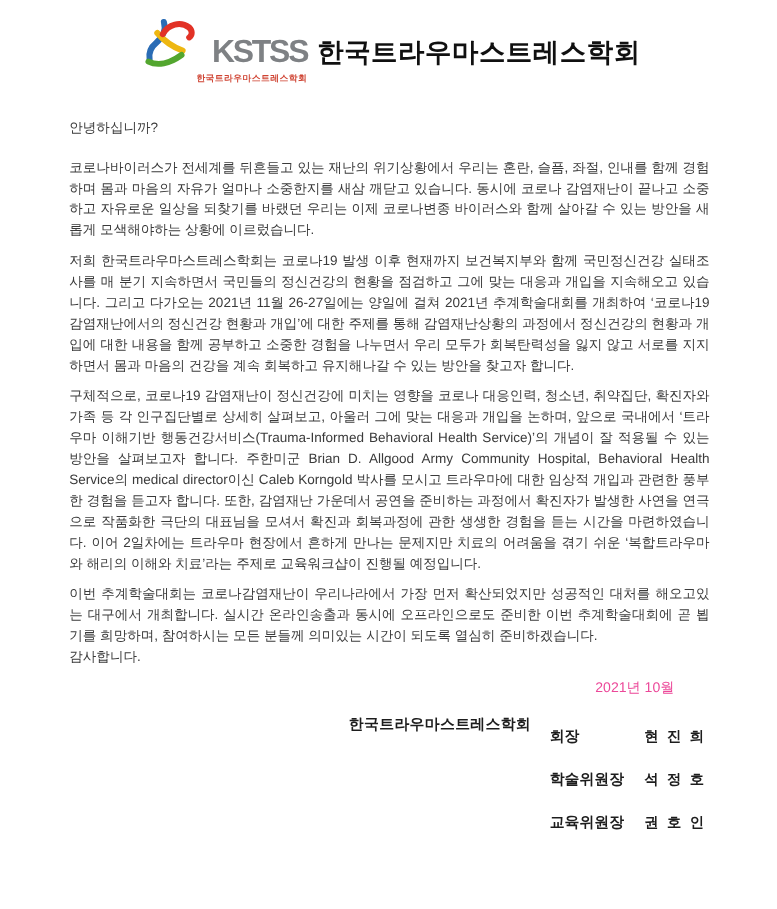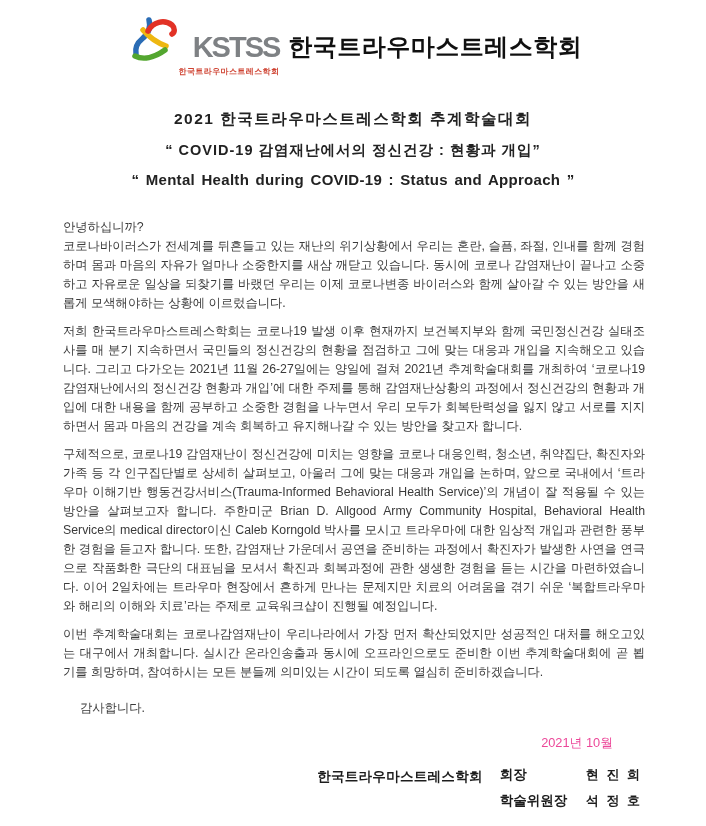--- a/index.html
+++ b/index.html
@@ -21,31 +21,31 @@
   
   .title-block { text-align:center; margin-top:32px; color:#222; font-weight:bold; }
   .title-line1 { font-size:15.5px; letter-spacing:1.5px; margin-bottom:11px; }
   .title-line2 { font-size:14.5px; letter-spacing:1px; margin-bottom:11px; }
   .title-line3 { font-size:15px; letter-spacing:0.3px; word-spacing:2px; }
 
   
   .body-text { margin:30px 61px 0 63px; font-size:12.3px; line-height:19px; text-align:justify; color:#3a3a3a; }
   .greeting { margin:0; }
   p.para { margin:9px 0 0 0; text-align:justify; }
-  p.para.first { margin-top:0; }
-  .closing { margin:17px; }
+  p.para.first { margin-top:17px; }
+  .closing { margin:0; }
 
   .date-line { text-align:right; padding-right:32px; margin:10px 61px 0 0; font-size:12.8px; color:#ec4899; }
 
   
   .signature { display:flex; justify-content:flex-end; align-items:flex-start; margin:14px 64px 0 0; font-weight:bold; color:#1d1d1d; }
   .sig-org { font-size:13.5px; margin-right:17px; padding-top:2px; letter-spacing:0.3px; white-space:nowrap; }
   .sig-rows { display:flex; flex-direction:column; gap:8px; }
   .sig-row { display:flex; align-items:baseline; gap:14px; }
-  .sig-role { width:72px; font-size:13.5px; text-align:justify; text-align-last:justify; white-space:nowrap; }
+  .sig-role { width:72px; font-size:13.5px; text-align:justify; text-align-last:justify; white-space:nowrap;margin-top:13px; }
   .sig-name { font-size:13px; letter-spacing:2px; white-space:nowrap; }
 </style>
 </head>
 <body>
 
 <div class="page">
 
   <div class="header">
     <div class="logo">
       <div class="logo-top">
@@ -57,25 +57,20 @@
             <path d="M 24 15 C 29 6 40 3 48 9 C 51 12 51 16 48 18" fill="none" stroke-width="5.5" stroke-linecap="round" stroke="#e23226"></path>
           </svg>
         </span>
         <span class="logo-acronym">KSTSS</span>
       </div>
       <div class="logo-subtitle">한국트라우마스트레스학회</div>
     </div>
     <div class="org-title">한국트라우마스트레스학회</div>
   </div>
 
-  <div class="title-block">
-    <div class="title-line1">2021 한국트라우마스트레스학회 추계학술대회</div>
-    <div class="title-line2">“ COVID-19 감염재난에서의 정신건강 : 현황과 개입”</div>
-    <div class="title-line3">“ Mental Health during COVID-19 : Status and Approach ”</div>
-  </div>
 
   <div class="body-text">
     <div class="greeting">안녕하십니까?</div>
     <p class="para first">코로나바이러스가 전세계를 뒤흔들고 있는 재난의 위기상황에서 우리는 혼란, 슬픔, 좌절, 인내를 함께 경험하며 몸과 마음의 자유가 얼마나 소중한지를 새삼 깨닫고 있습니다. 동시에 코로나 감염재난이 끝나고 소중하고 자유로운 일상을 되찾기를 바랬던 우리는 이제 코로나변종 바이러스와 함께 살아갈 수 있는 방안을 새롭게 모색해야하는 상황에 이르렀습니다.</p>
     <p class="para">저희 한국트라우마스트레스학회는 코로나19 발생 이후 현재까지 보건복지부와 함께 국민정신건강 실태조사를 매 분기 지속하면서 국민들의 정신건강의 현황을 점검하고 그에 맞는 대응과 개입을 지속해오고 있습니다. 그리고 다가오는 2021년 11월 26-27일에는 양일에 걸쳐 2021년 추계학술대회를 개최하여 ‘코로나19 감염재난에서의 정신건강 현황과 개입’에 대한 주제를 통해 감염재난상황의 과정에서 정신건강의 현황과 개입에 대한 내용을 함께 공부하고 소중한 경험을 나누면서 우리 모두가 회복탄력성을 잃지 않고 서로를 지지하면서 몸과 마음의 건강을 계속 회복하고 유지해나갈 수 있는 방안을 찾고자 합니다.</p>
     <p class="para">구체적으로, 코로나19 감염재난이 정신건강에 미치는 영향을 코로나 대응인력, 청소년, 취약집단, 확진자와 가족 등 각 인구집단별로 상세히 살펴보고, 아울러 그에 맞는 대응과 개입을 논하며, 앞으로 국내에서 ‘트라우마 이해기반 행동건강서비스(Trauma-Informed Behavioral Health Service)’의 개념이 잘 적용될 수 있는 방안을 살펴보고자 합니다. 주한미군 Brian D. Allgood Army Community Hospital, Behavioral Health Service의 medical director이신 Caleb Korngold 박사를 모시고 트라우마에 대한 임상적 개입과 관련한 풍부한 경험을 듣고자 합니다. 또한, 감염재난 가운데서 공연을 준비하는 과정에서 확진자가 발생한 사연을 연극으로 작품화한 극단의 대표님을 모셔서 확진과 회복과정에 관한 생생한 경험을 듣는 시간을 마련하였습니다. 이어 2일차에는 트라우마 현장에서 흔하게 만나는 문제지만 치료의 어려움을 겪기 쉬운 ‘복합트라우마와 해리의 이해와 치료’라는 주제로 교육워크샵이 진행될 예정입니다.</p>
     <p class="para">이번 추계학술대회는 코로나감염재난이 우리나라에서 가장 먼저 확산되었지만 성공적인 대처를 해오고있는 대구에서 개최합니다. 실시간 온라인송출과 동시에 오프라인으로도 준비한 이번 추계학술대회에 곧 뵙기를 희망하며, 참여하시는 모든 분들께 의미있는 시간이 되도록 열심히 준비하겠습니다.</p>
     <div class="closing">감사합니다.</div>
   </div>
 
@@ -85,16 +80,20 @@
     <div class="sig-org">한국트라우마스트레스학회</div>
     <div class="sig-rows">
       <div class="sig-row">
         <span class="sig-role">회장</span>
         <span class="sig-name">현 진 희</span>
       </div>
       <div class="sig-row">
         <span class="sig-role">학술위원장</span>
         <span class="sig-name">석 정 호</span>
       </div>
+      <div class="sig-row">
+        <span class="sig-role">교육위원장</span>
+        <span class="sig-name">권 호 인</span>
+      </div>
     </div>
   </div>
 
 </div>
 
 </body></html>

